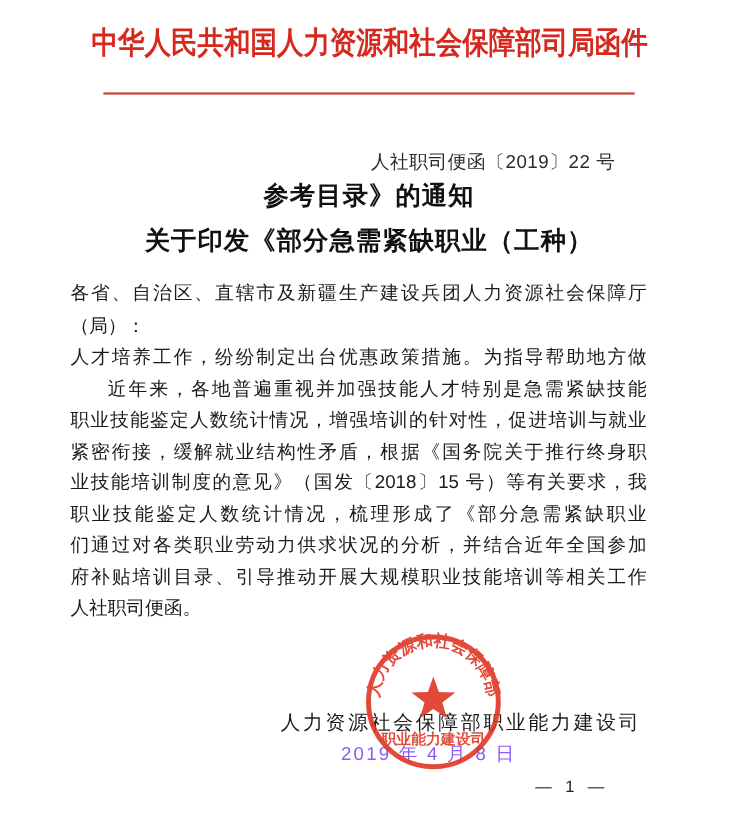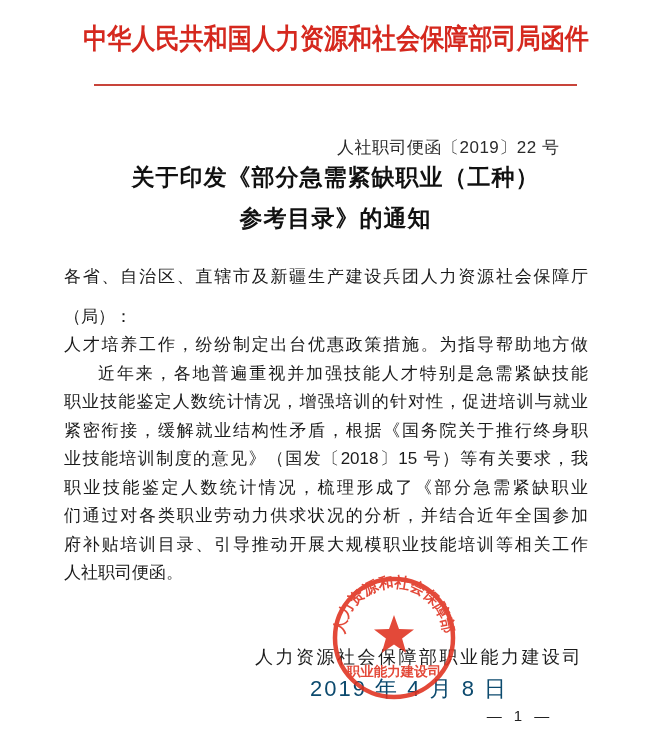--- a/index.html
+++ b/index.html
@@ -44,34 +44,34 @@
     font-size:23px;
     line-height:41px;
     letter-spacing:1px;
     color:#111;
   }
   .content{
     position:absolute;top:252px;left:64px;width:524px;
     font-size:17px;
     color:#1b1b1b;
   }
-  .sal{line-height:29.5px;height:29.5px;white-space:nowrap;margin-top:10px;}
+  .sal{line-height:29.5px;height:29.5px;white-space:nowrap;}
   .bline{line-height:28.5px;height:28.5px;white-space:nowrap;}
   .jline{text-align:justify;text-align-last:justify;white-space:normal;}
   .indent{text-indent:2em;}
   .signature{
     position:absolute;top:645px;right:88px;
     font-size:18px;letter-spacing:2.5px;
     color:#1b1b1b;
     white-space:nowrap;
   }
   .sign-date{
     position:absolute;top:674px;left:310px;
-    font-size:22px;letter-spacing:2px;
-    color:#0c4a6e;
+    font-size:17px;letter-spacing:2px;
+    color:#8b5cf6;
     white-space:nowrap;
   }
   .page-number{
     position:absolute;top:707px;left:465px;width:110px;
     text-align:center;
     font-size:15px;
     color:#222;
     letter-spacing:4px;
   }
   .seal{
@@ -87,22 +87,22 @@
 
   <div class="letterhead">
     <span class="squeeze">中华人民共和国人力资源和社会保障部司局函件</span>
   </div>
 
   <div class="red-divider"></div>
 
   <div class="doc-no">人社职司便函〔2019〕22 号</div>
 
   <div class="notice-title">
+    <div>参考目录》的通知</div>
     <div>关于印发《部分急需紧缺职业（工种）</div>
-    <div>参考目录》的通知</div>
   </div>
 
   <div class="content">
     <div class="sal jline">各省、自治区、直辖市及新疆生产建设兵团人力资源社会保障厅</div>
     <div class="sal">（局）：</div>
     <div class="bline jline">人才培养工作，纷纷制定出台优惠政策措施。为指导帮助地方做</div>
     <div class="bline jline indent">近年来，各地普遍重视并加强技能人才特别是急需紧缺技能</div>
     <div class="bline jline">职业技能鉴定人数统计情况，增强培训的针对性，促进培训与就业</div>
     <div class="bline jline">紧密衔接，缓解就业结构性矛盾，根据《国务院关于推行终身职</div>
     <div class="bline jline">业技能培训制度的意见》（国发〔2018〕15 号）等有关要求，我</div>

